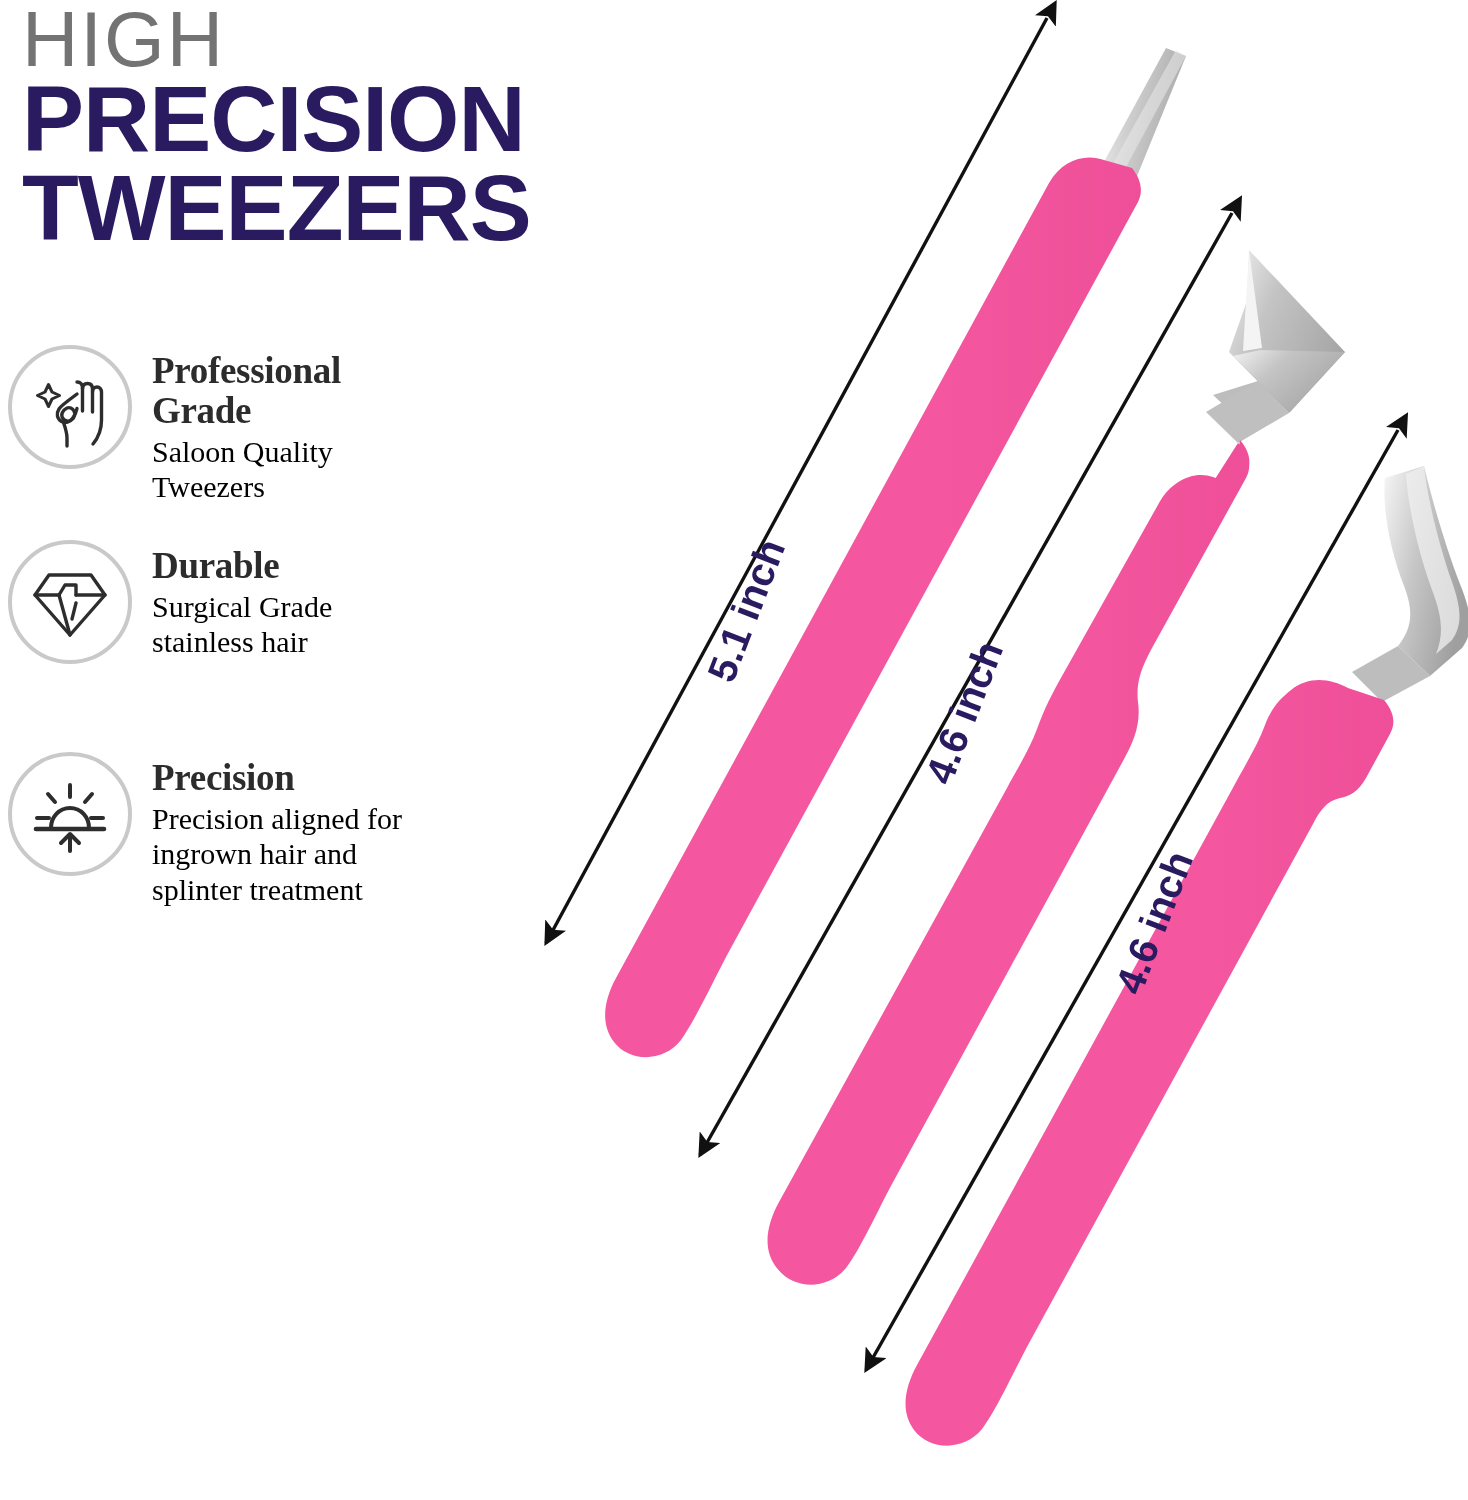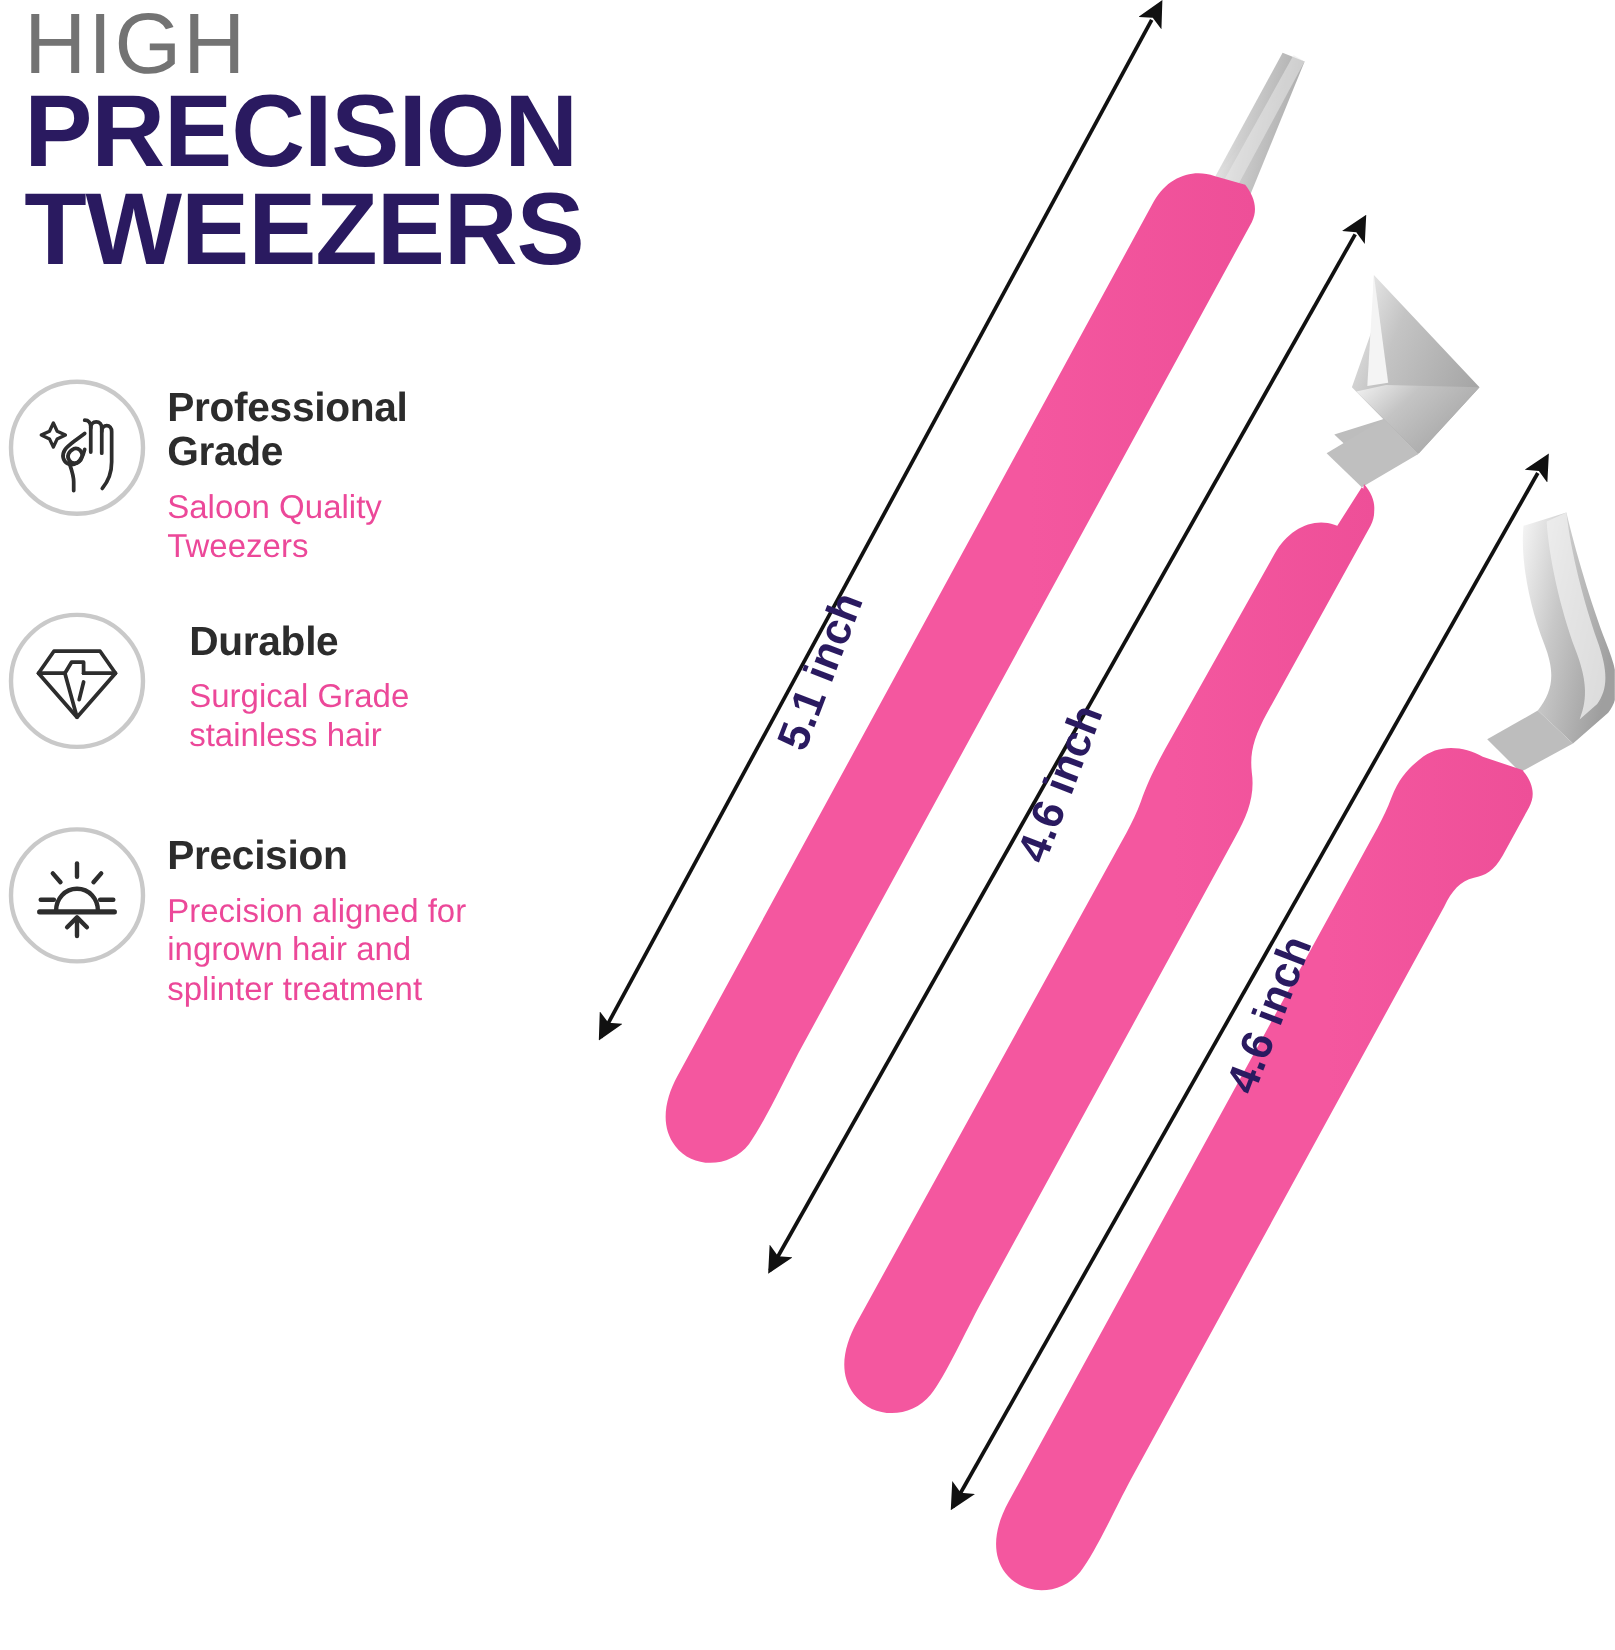--- a/index.html
+++ b/index.html
@@ -54,58 +54,59 @@
 
   
   .feature {
     position: absolute;
     left: 8px;
     width: 470px;
     display: flex;
     align-items: flex-start;
   }
   #feature-0 { top: 345px; }
-  #feature-1 { top: 557px; gap: 20px; }
+  #feature-1 { top: 540px; }
   #feature-2 { top: 752px; }
 
   .feat-badge {
     width: 124px;
     height: 124px;
     flex: 0 0 124px;
     border-radius: 50%;
     border: 4px solid #C9C9C9;
     box-sizing: border-box;
     display: flex;
     align-items: center;
     justify-content: center;
     background: #fff;
   }
   .feat-badge svg { display: block; }
 
   .feat-text {
     margin-left: 20px;
     padding-top: 6px;
     flex: 1 1 auto;
+    font-family: Liberation Serif, serif;
   }
   .feat-title {
     font-size: 37px;
     line-height: 1.08;
     font-weight: bold;
     color: #2C2C2C;
     letter-spacing: -0.3px;
     display: block;
     white-space: pre-line;
   }
   .feat-desc {
     font-size: 30px;
     line-height: 1.18;
-    color: #ec4899;
+    color: #000000;
     font-weight: normal;
     display: block;
-    margin-top: 13px;
+    margin-top: 3px;
     white-space: pre-line;
   }
 
   
   #product-area {
     position: absolute;
     left: 0;
     top: 0;
     width: 1468px;
     height: 1500px;

